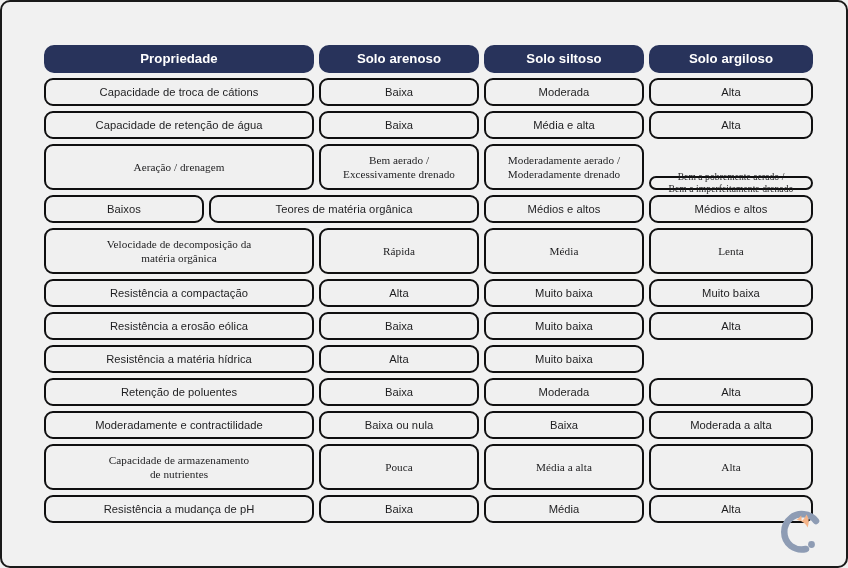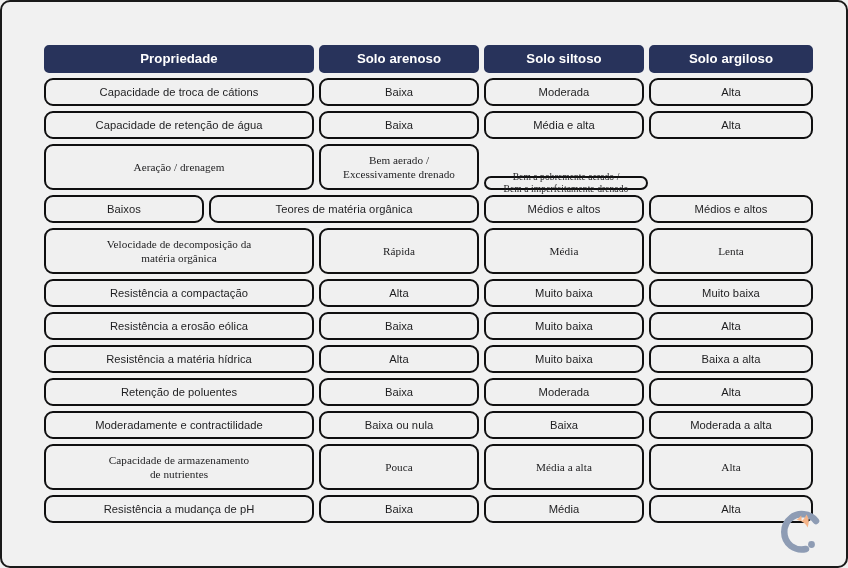--- a/index.html
+++ b/index.html
@@ -62,21 +62,21 @@
   .c1 { width: 160px; flex: 0 0 160px; }
   .c2 { width: 160px; flex: 0 0 160px; }
   .c3 { width: 164px; flex: 0 0 164px; }
 
   .row.header .cell {
     background: #28335b;
     border-color: #28335b;
     color: #ffffff;
     font-weight: bold;
     font-size: 13.2px;
-    border-radius: 5px;
+    border-radius: 10px;
   }
 
   .row.h1 { height: 28px; }
   .row.h2 { height: 46px; font-family: Liberation Serif, serif; }
 
   .cell.tight { font-size: 9.6px; line-height: 1.22; margin-top: 32px; }
 
   .cell .txt { display: block; white-space: pre-line; }
 
   
@@ -129,20 +129,24 @@
         </div>
       </div>
       <div class="row h2">
         <div class="cell c0">
           <span class="txt">Aeração / drenagem</span>
         </div>
         <div class="cell c1">
           <span class="txt">Bem aerado /
 Excessivamente drenado</span>
         </div>
+        <div class="cell c2">
+          <span class="txt">Moderadamente aerado /
+Moderadamente drenado</span>
+        </div>
         <div class="cell c3 tight">
           <span class="txt">Bem a pobremente aerado /
 Bem a imperfeitamente drenado</span>
         </div>
       </div>
       <div class="row h1">
         <div class="cell c1">
           <span class="txt">Baixos</span>
         </div>
         <div class="cell c0">
@@ -200,23 +204,20 @@
       </div>
       <div class="row h1">
         <div class="cell c0">
           <span class="txt">Resistência a matéria hídrica</span>
         </div>
         <div class="cell c1">
           <span class="txt">Alta</span>
         </div>
         <div class="cell c2">
           <span class="txt">Muito baixa</span>
-        </div>
-        <div class="cell c3">
-          <span class="txt">Baixa a alta</span>
         </div>
       </div>
       <div class="row h1">
         <div class="cell c0">
           <span class="txt">Retenção de poluentes</span>
         </div>
         <div class="cell c1">
           <span class="txt">Baixa</span>
         </div>
         <div class="cell c2">

